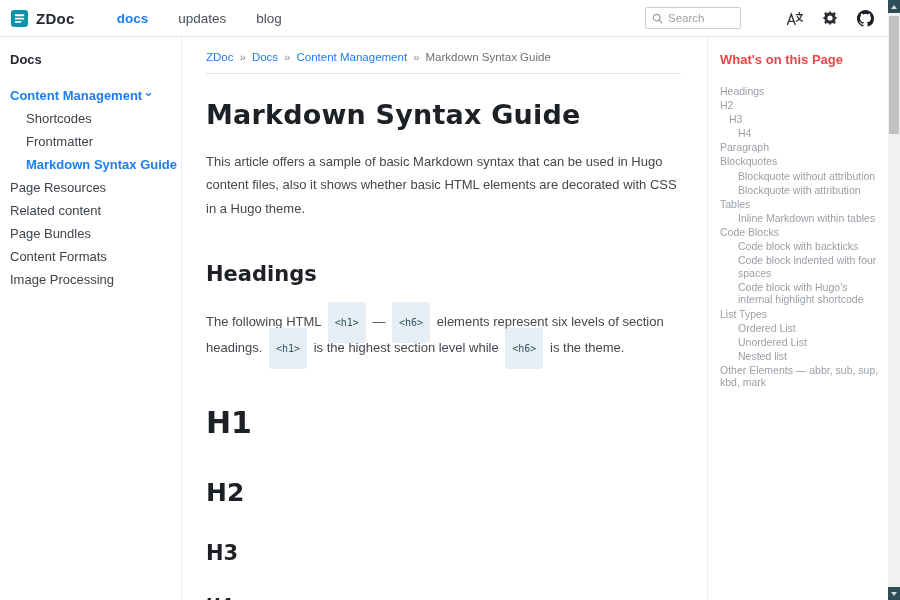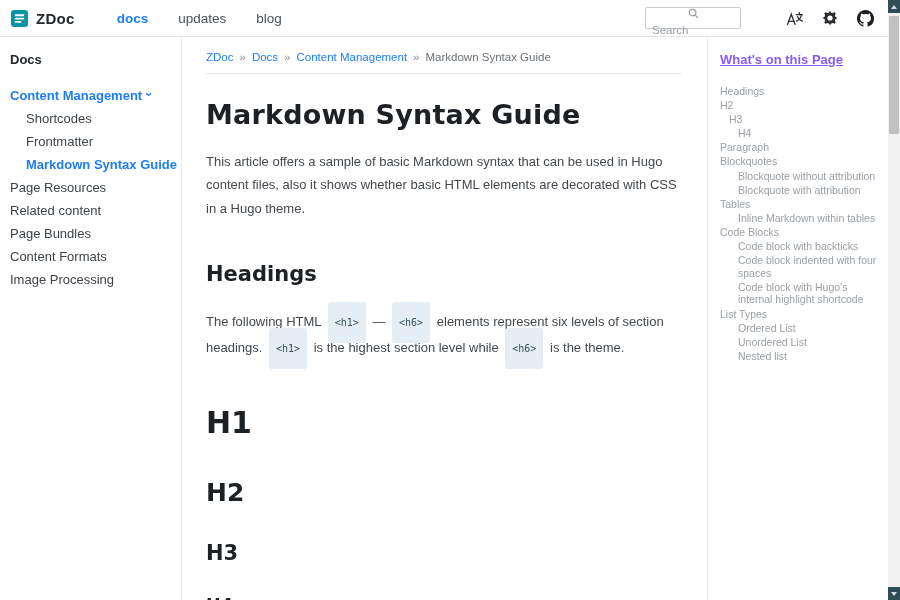--- a/index.html
+++ b/index.html
@@ -22,21 +22,21 @@
   .brand { display: flex; align-items: center; gap: 7px; margin-right: 42px; cursor: pointer; }
   .brand-name { font-size: 15px; font-weight: bold; color: #24292e; letter-spacing: .3px; }
   .topnav { display: flex; align-items: center; gap: 30px; font-size: 13.5px; }
   .topnav .nav-link { color: #4a5056; cursor: pointer; }
   .topnav .nav-link.active { color: #1d7ef2; font-weight: bold; }
   .topbar-right { margin-left: auto; display: flex; align-items: center; gap: 19px; }
   .searchbox {
     width: 96px; height: 22px;
     border: 1px solid #c9cdd1; border-radius: 2px;
     display: flex; align-items: center; gap: 5px;
-    padding: 0 6px; background: #fff; margin-right: 26px; flex-direction: column;
+    padding: 0 6px; background: #fff; margin-right: 26px;
   }
   .searchbox input {
     border: none; outline: none; width: 100%;
     font-size: 11.5px; font-family: "Liberation Sans", sans-serif;
     color: #333; background: transparent;
   }
   .searchbox input::placeholder { color: #9aa0a6; }
   .icon-btn { cursor: pointer; display: flex; align-items: center; }
 
   
@@ -84,21 +84,21 @@
   .s-h3 { font-size: 21px; margin-top: 34px; }
   .s-h4 { font-size: 17.5px; margin-top: 30px; }
 
   
   .toc {
     width: 181px; flex: 0 0 181px;
     border-left: 1px solid #ececec;
     padding: 15px 8px 0 12px;
     overflow: hidden;
   }
-  .toc-title { font-size: 13px; font-weight: bold; color: #8b5cf6; margin-bottom: 18px; text-decoration: underline; }
+  .toc-title { font-size: 13px; font-weight: bold; color: #ef4444; margin-bottom: 18px; }
   .toc-item { font-size: 10.5px; line-height: 1.2; color: #9aa0a6; margin-bottom: 1.5px; cursor: pointer; }
   .toc-item.lvl1 { padding-left: 9px; }
   .toc-item.lvl2 { padding-left: 18px; }
 
   
   .scrollbar { width: 12px; flex: 0 0 12px; background: #f1f1f1; display: flex; flex-direction: column; }
   .sb-btn { height: 13px; flex: 0 0 13px; background: #2f4d57; display: flex; align-items: center; justify-content: center; cursor: pointer; }
   .tri-up { width: 0; height: 0; border-left: 3.5px solid transparent; border-right: 3.5px solid transparent; border-bottom: 4.5px solid #d6dde0; }
   .tri-down { width: 0; height: 0; border-left: 3.5px solid transparent; border-right: 3.5px solid transparent; border-top: 4.5px solid #d6dde0; }
   .sb-track { flex: 1; position: relative; }
@@ -234,20 +234,21 @@
       <div class="toc-item">Tables</div>
       <div class="toc-item lvl2">Inline Markdown within tables</div>
       <div class="toc-item">Code Blocks</div>
       <div class="toc-item lvl2">Code block with backticks</div>
       <div class="toc-item lvl2">Code block indented with four spaces</div>
       <div class="toc-item lvl2">Code block with Hugo's internal highlight shortcode</div>
       <div class="toc-item">List Types</div>
       <div class="toc-item lvl2">Ordered List</div>
       <div class="toc-item lvl2">Unordered List</div>
       <div class="toc-item lvl2">Nested list</div>
+      <div class="toc-item">Other Elements — abbr, sub, sup, kbd, mark</div>
     </div>
 
   </div>
 </div>
 
 <div class="scrollbar">
   <div class="sb-btn">
       <span class="tri-up"></span>
     </div>
   <div class="sb-track">

